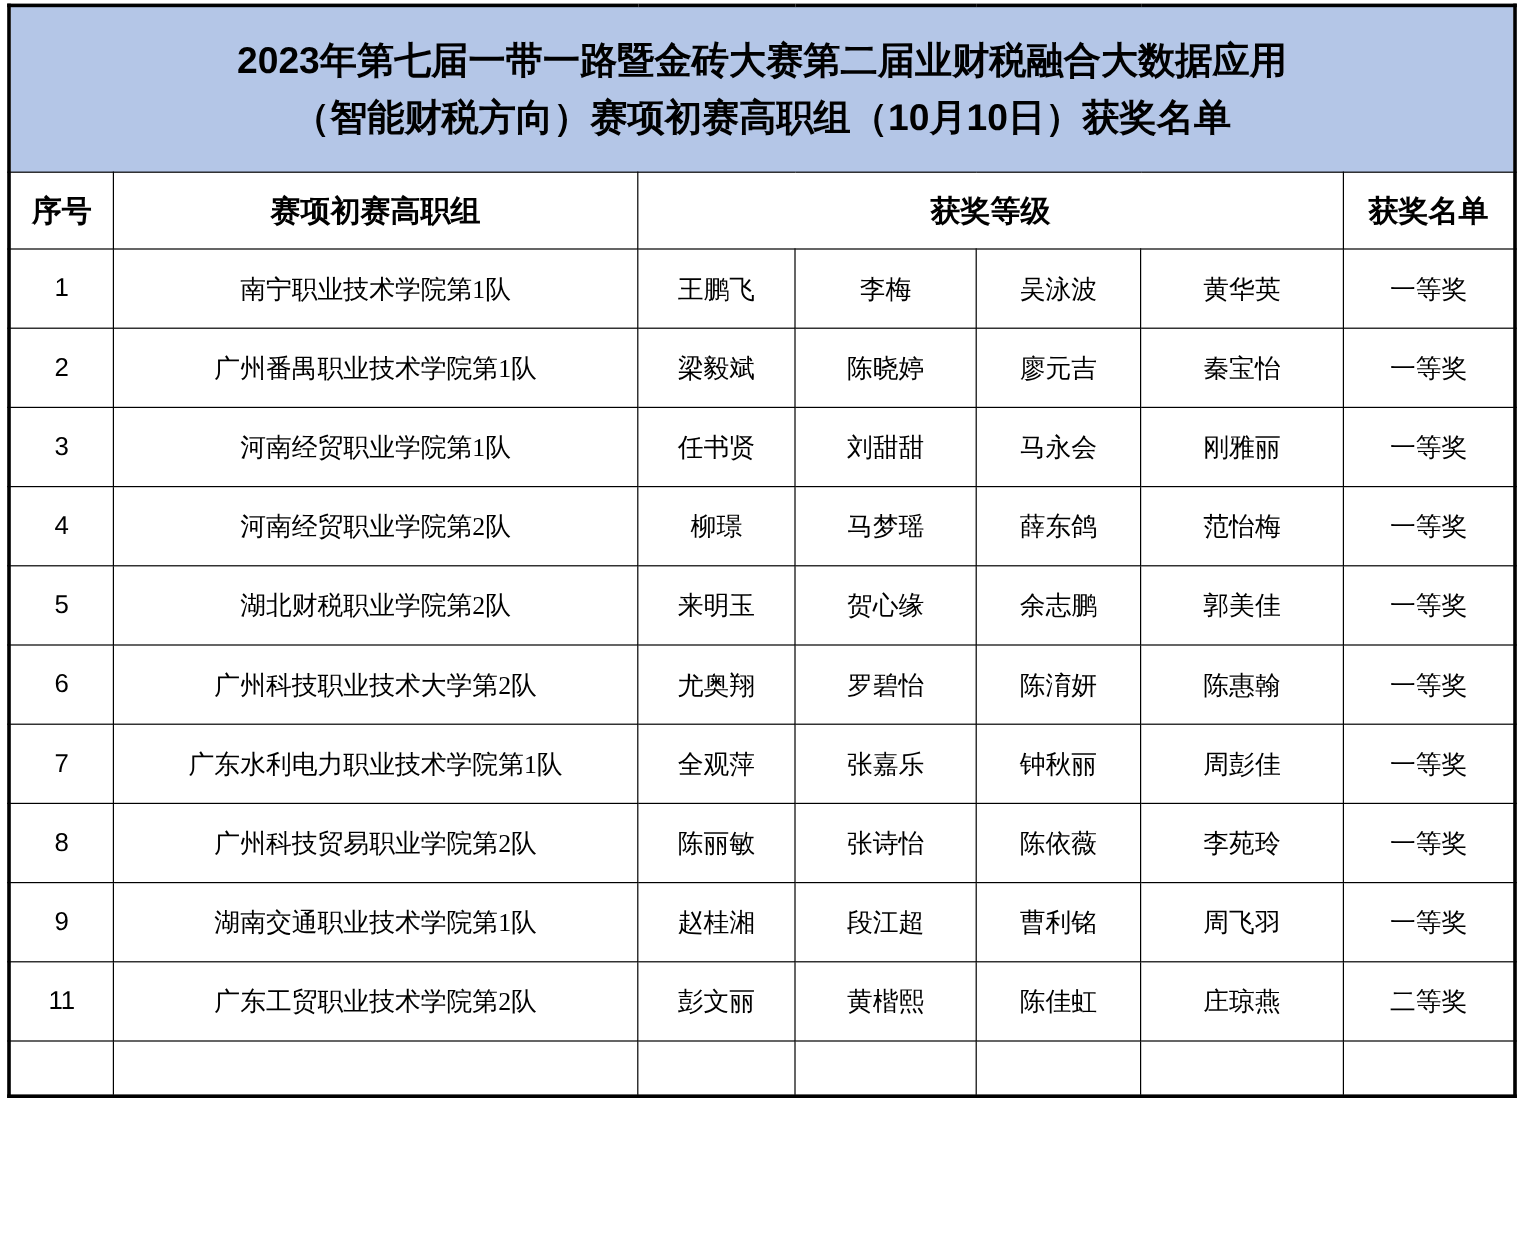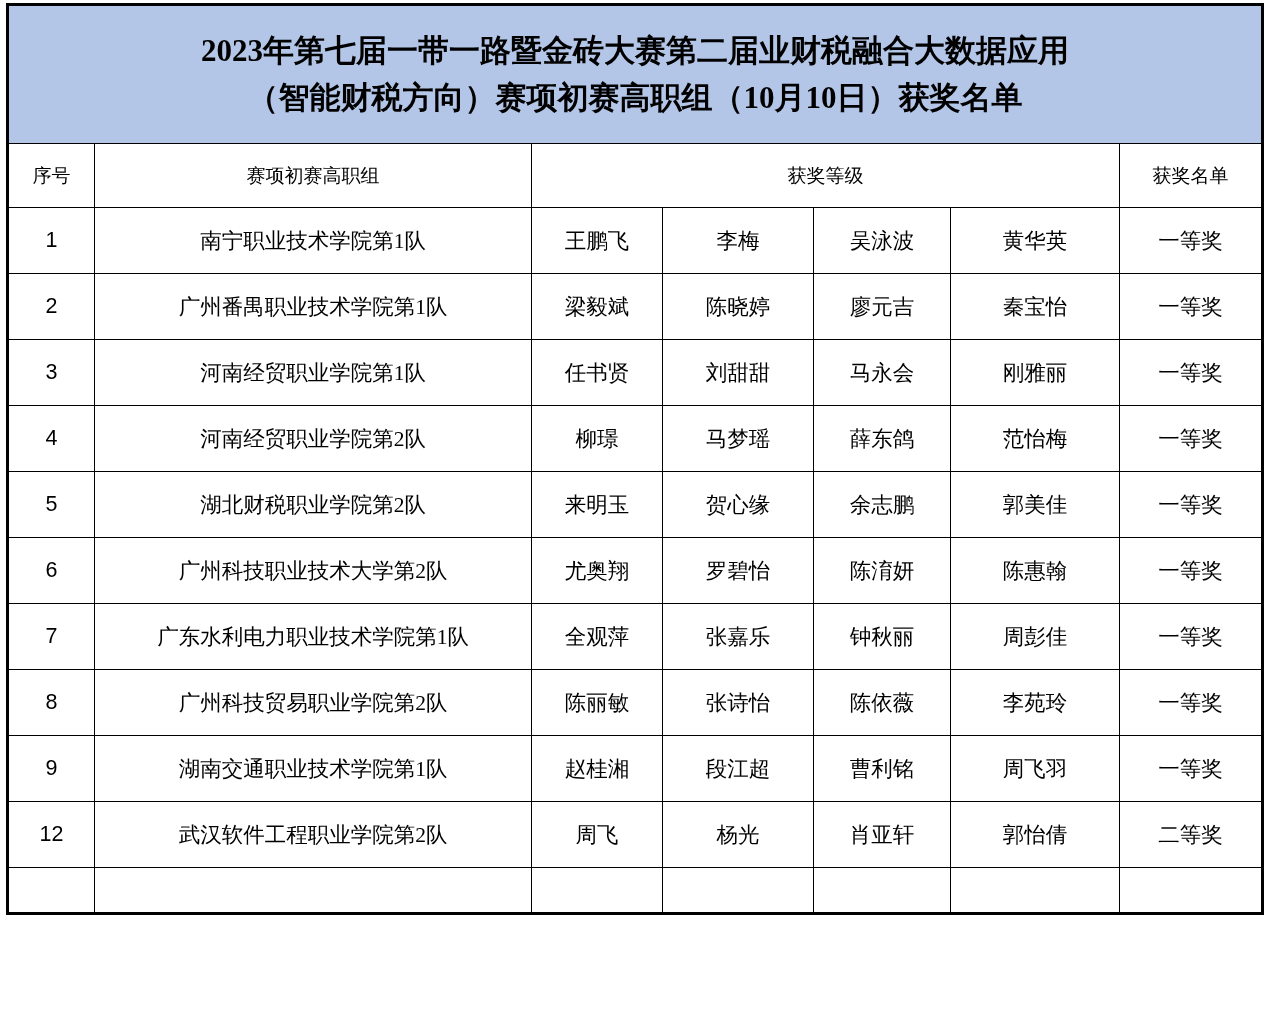--- a/index.html
+++ b/index.html
@@ -27,29 +27,29 @@
     overflow: hidden;
     padding: 0;
   }
   table.award-table {
     border: 3px solid #000000;
   }
   td.title-cell {
     height: 137px;
     background: #b4c6e7;
     border: 3px solid #000000;
-    font-family: Liberation Serif, serif;
+    font-family: Liberation Sans, sans-serif;
     font-weight: bold;
     font-size: 31px;
     line-height: 1.5;
   }
   tr.header-row td {
     height: 63px;
-    font-weight: normal;
-    font-size: 19px;
+    font-weight: bold;
+    font-size: 25px;
   }
   tr.data-row td {
     height: 65px;
     font-size: 21.5px;
   }
   td.num-cell {
     font-family: "Liberation Sans", "DejaVu Sans", sans-serif;
     font-size: 22px;
   }
   tr.clipped-row td {
@@ -168,30 +168,30 @@
     <td class="num-cell">9</td>
     <td>湖南交通职业技术学院第1队</td>
     <td>赵桂湘</td>
     <td>段江超</td>
     <td>曹利铭</td>
     <td>周飞羽</td>
     <td>一等奖</td>
   </tr>
 
 
-
-  <tr class="data-row">
-    <td class="num-cell">12</td>
-    <td>武汉软件工程职业学院第2队</td>
-    <td>周飞</td>
-    <td>杨光</td>
-    <td>肖亚轩</td>
-    <td>郭怡倩</td>
+  <tr class="data-row">
+    <td class="num-cell">11</td>
+    <td>广东工贸职业技术学院第2队</td>
+    <td>彭文丽</td>
+    <td>黄楷熙</td>
+    <td>陈佳虹</td>
+    <td>庄琼燕</td>
     <td>二等奖</td>
   </tr>
+
 </tbody>
   <tbody>
     <tr class="clipped-row">
       <td></td>
       <td></td>
       <td></td>
       <td></td>
       <td></td>
       <td></td>
       <td></td>

